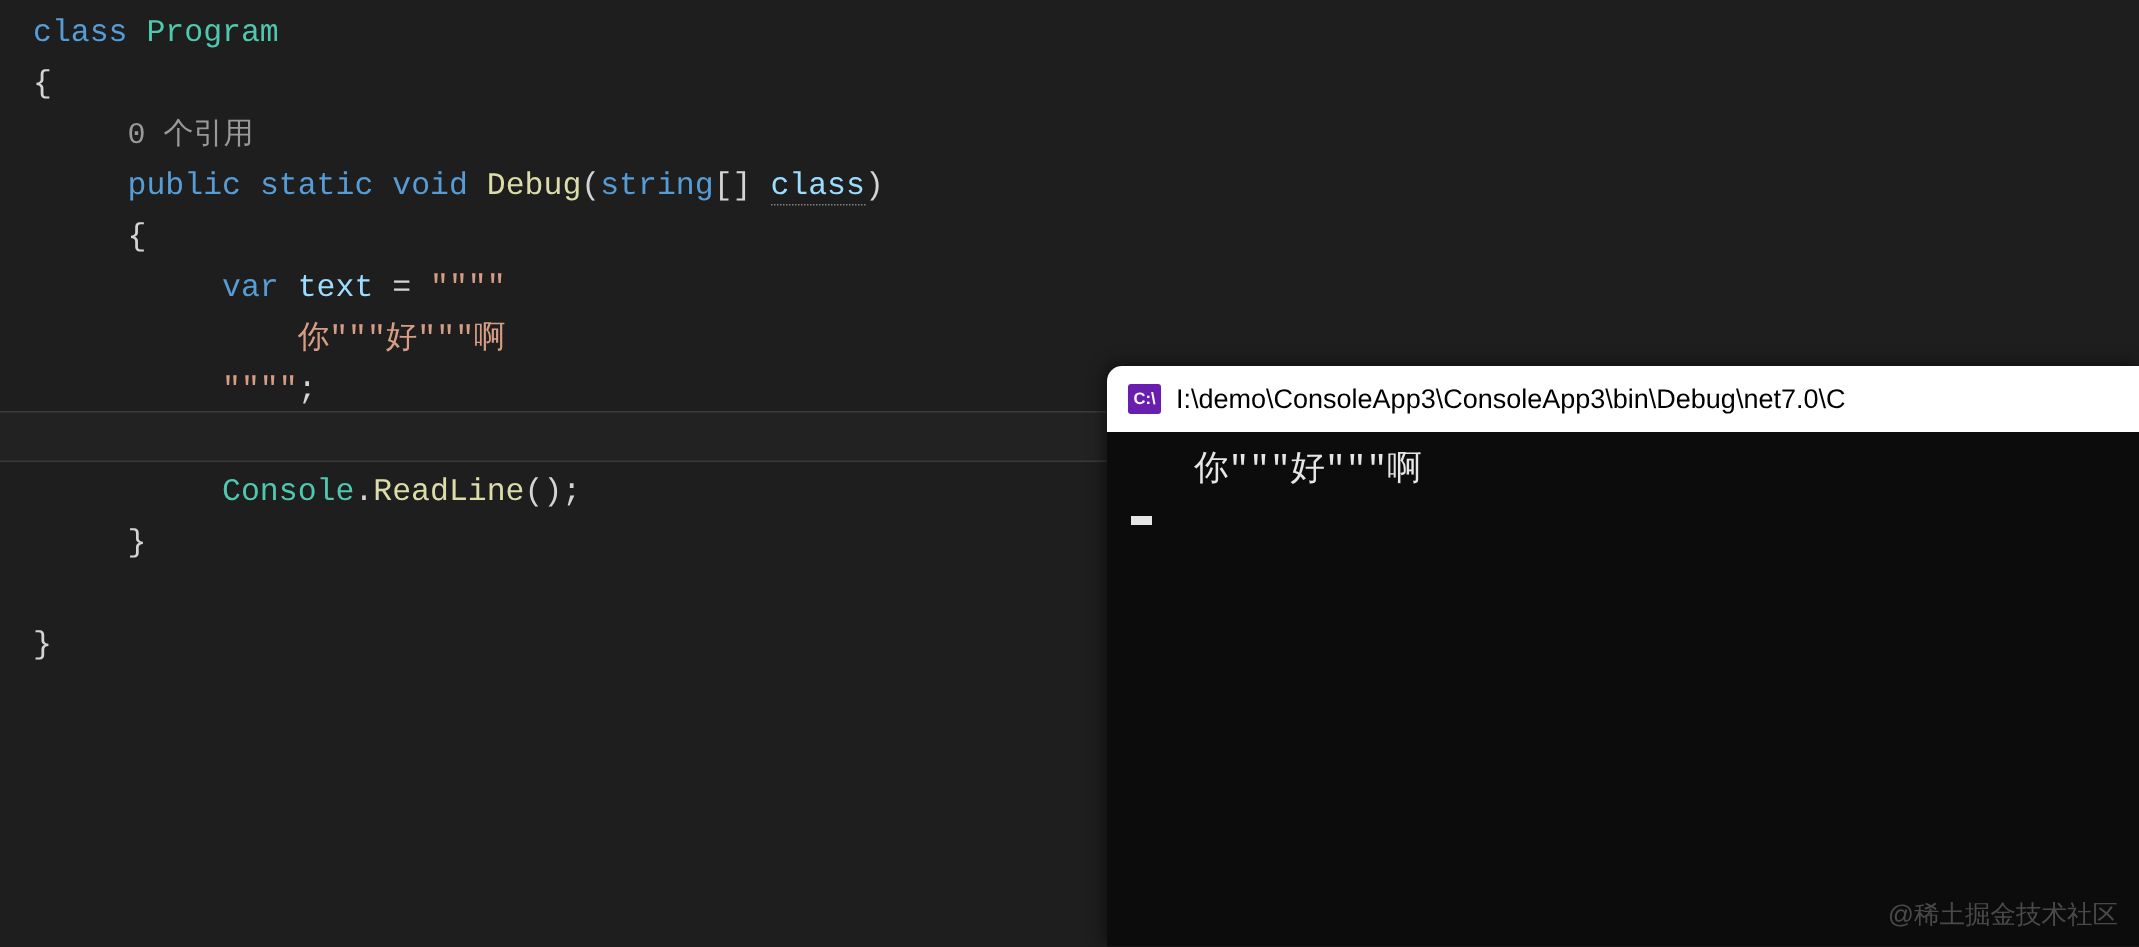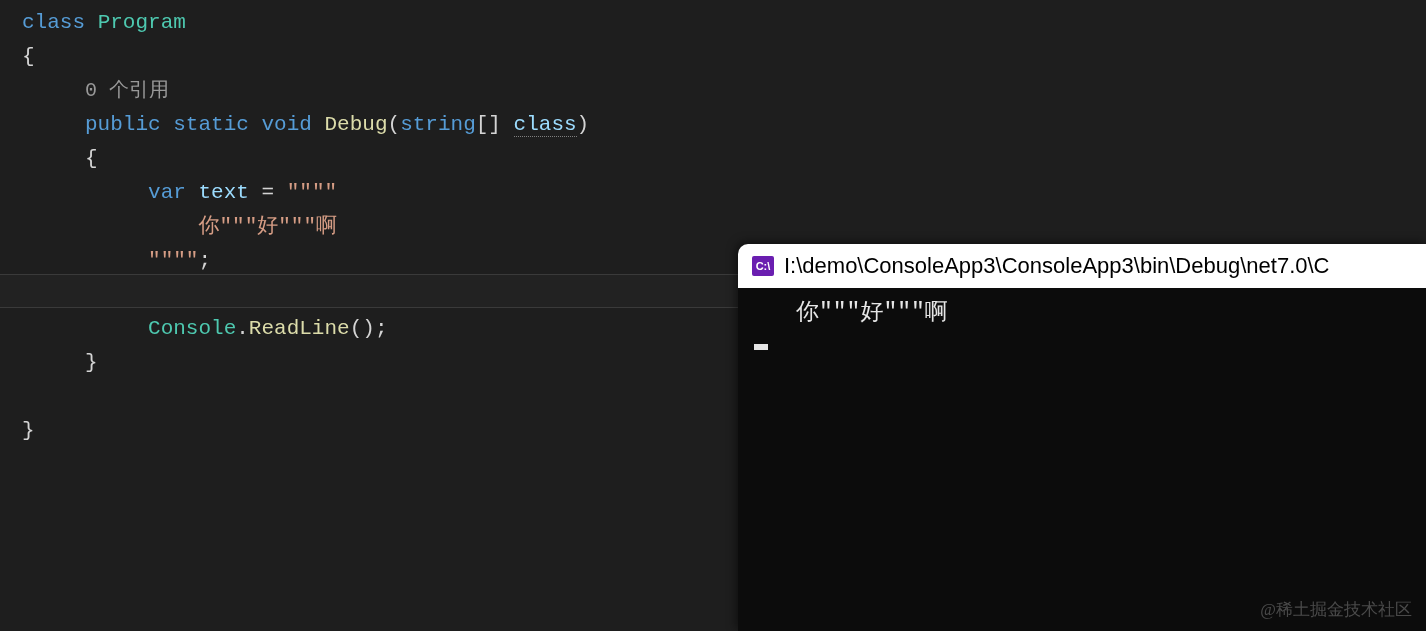--- a/index.html
+++ b/index.html
@@ -75,21 +75,21 @@
     justify-content: center;
     color: #fff;
     font-size: 11px;
     font-family: Arial, sans-serif;
     font-weight: bold;
     border-radius: 2px;
   }
   .console-title {
     color: #000;
     font-family: "Segoe UI", Arial, sans-serif;
-    font-size: 22px;
+    font-size: 18px;
     white-space: nowrap;
   }
   .console-body {
     padding: 10px 16px;
     color: #e6e6e6;
     font-family: "NSimSun","SimSun","Courier New",monospace;
     font-size: 23px;
     line-height: 30px;
   }
   .console-output {
@@ -101,21 +101,21 @@
     width: 14px;
     height: 6px;
     background: #e6e6e6;
     margin-top: 16px;
   }
   .watermark {
     position: absolute;
     right: 14px;
     bottom: 10px;
     color: #6b6b6b;
-    font-family: Liberation Serif, serif;
+    font-family: Liberation Sans, sans-serif;
     font-size: 17px;
     opacity: 0.65;
   }
 </style>
 </head>
 <body>
 
 <div class="highlight-line"></div>
 
 <div class="editor">

